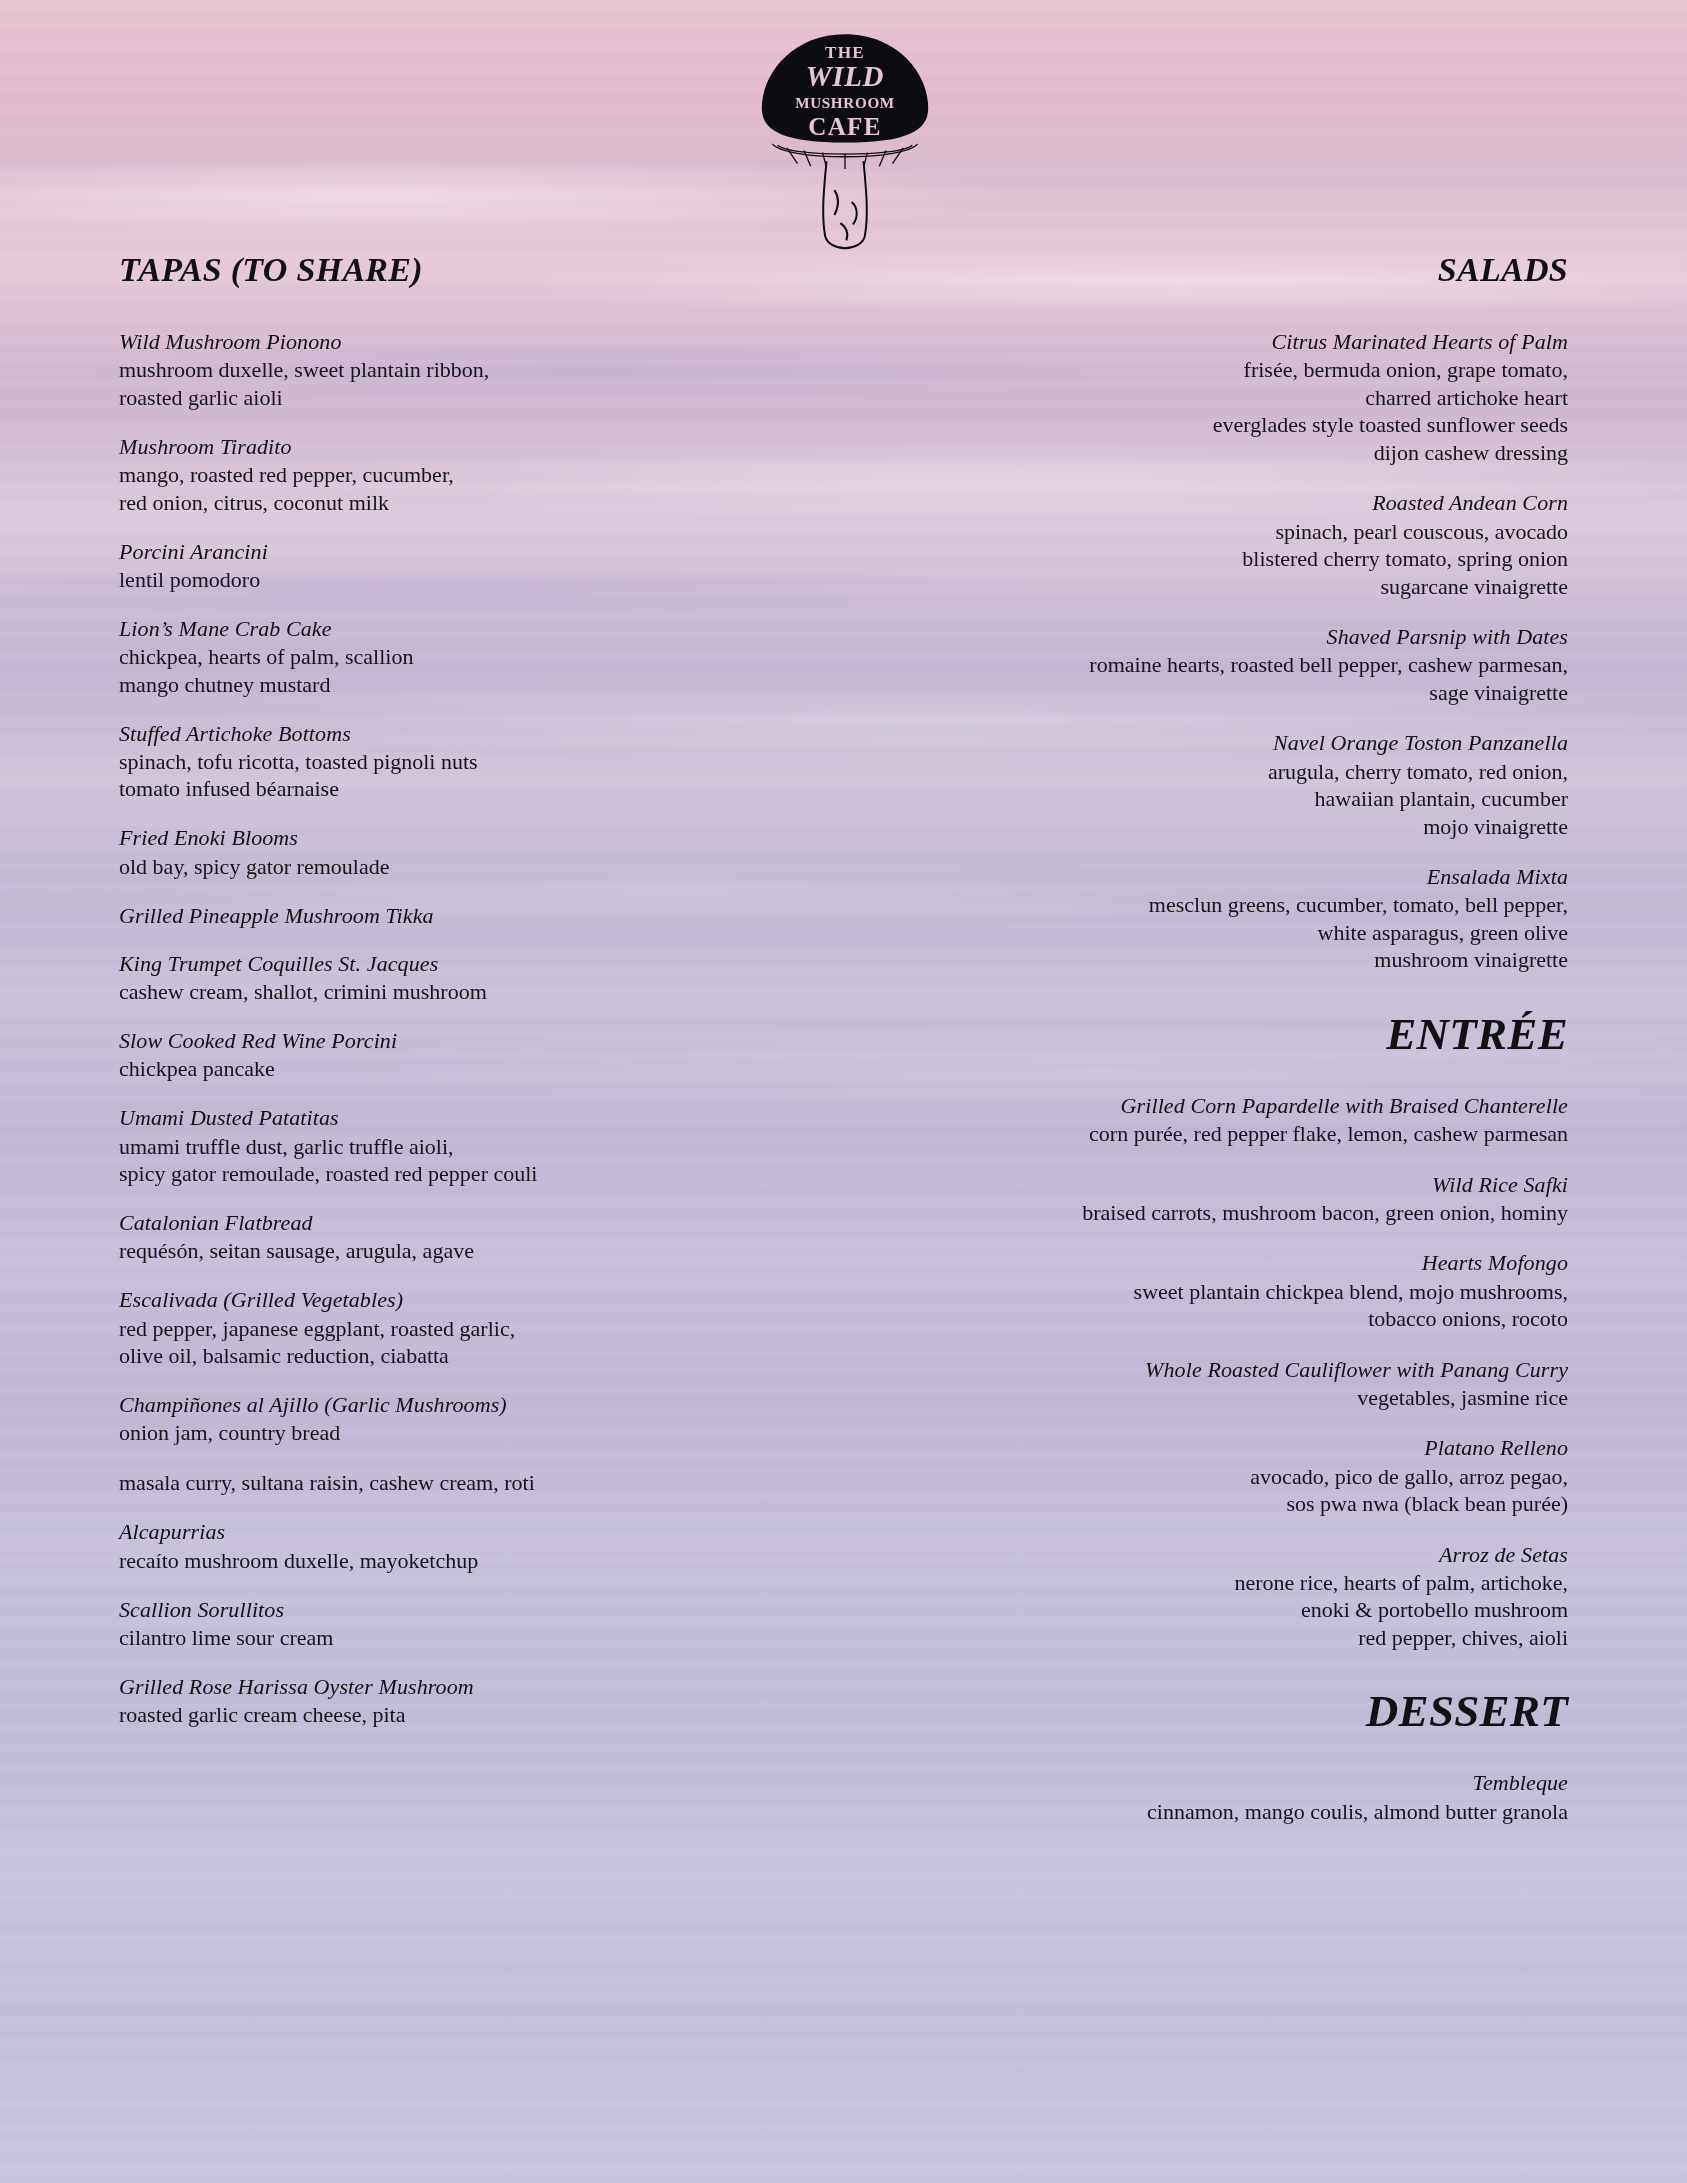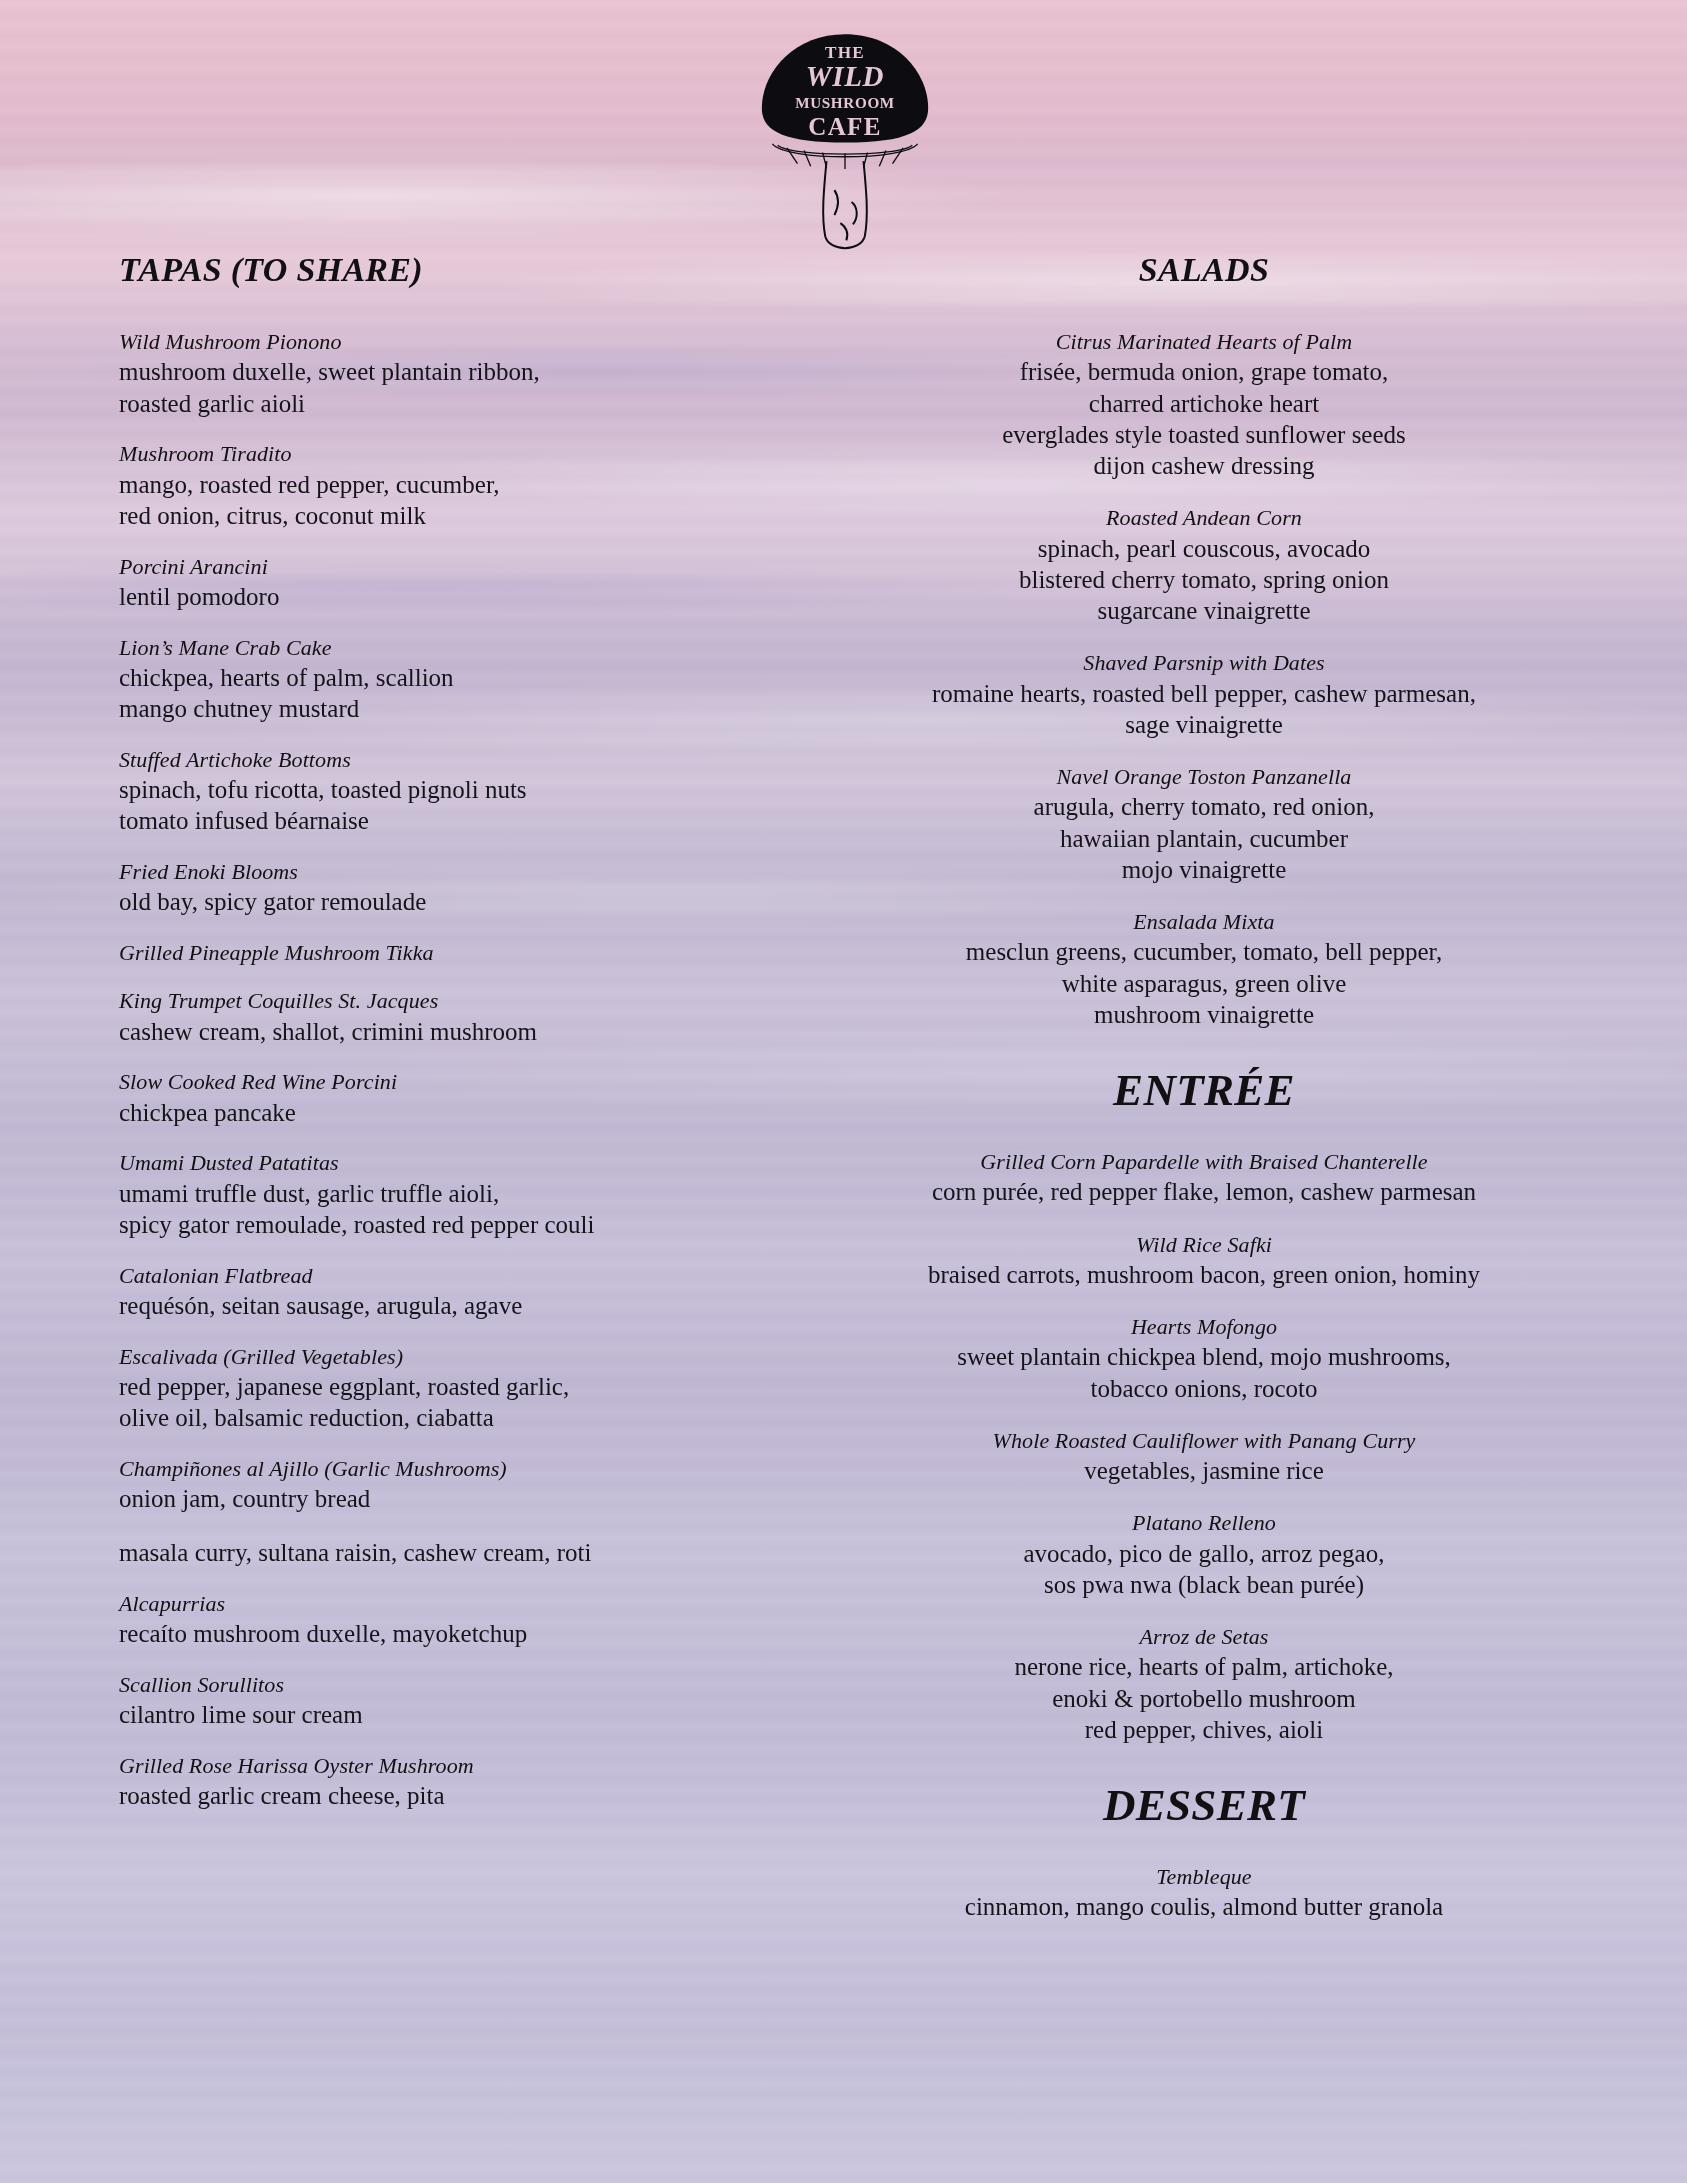--- a/index.html
+++ b/index.html
@@ -105,21 +105,21 @@
   .col-left {
     left: 119px;
     top: 251px;
     width: 668px;
     text-align: left;
   }
   .col-right {
     left: 840px;
     top: 251px;
     width: 728px;
-    text-align: center;
+    text-align: right;
   }
 
   .section-head {
     font-family: "Liberation Serif", serif;
     font-weight: bold;
     font-style: italic;
     font-size: 34px;
     letter-spacing: 0.3px;
     margin: 0 0 40px 0;
     color: #111012;
@@ -138,21 +138,21 @@
     font-family: "Liberation Serif", serif;
     font-weight: normal;
     font-style: italic;
     font-size: 22px;
     line-height: 1.18;
     letter-spacing: 0.1px;
     color: #111012;
   }
   .item-desc {
     font-family: "Liberation Serif", serif;
-    font-size: 25px;
+    font-size: 22px;
     line-height: 1.25;
     color: #151419;
     white-space: pre-line;
     margin-top: 1.3px;
   }
   .col-right .item { margin-bottom: 24px; }
 </style>
 </head>
 <body>
 

